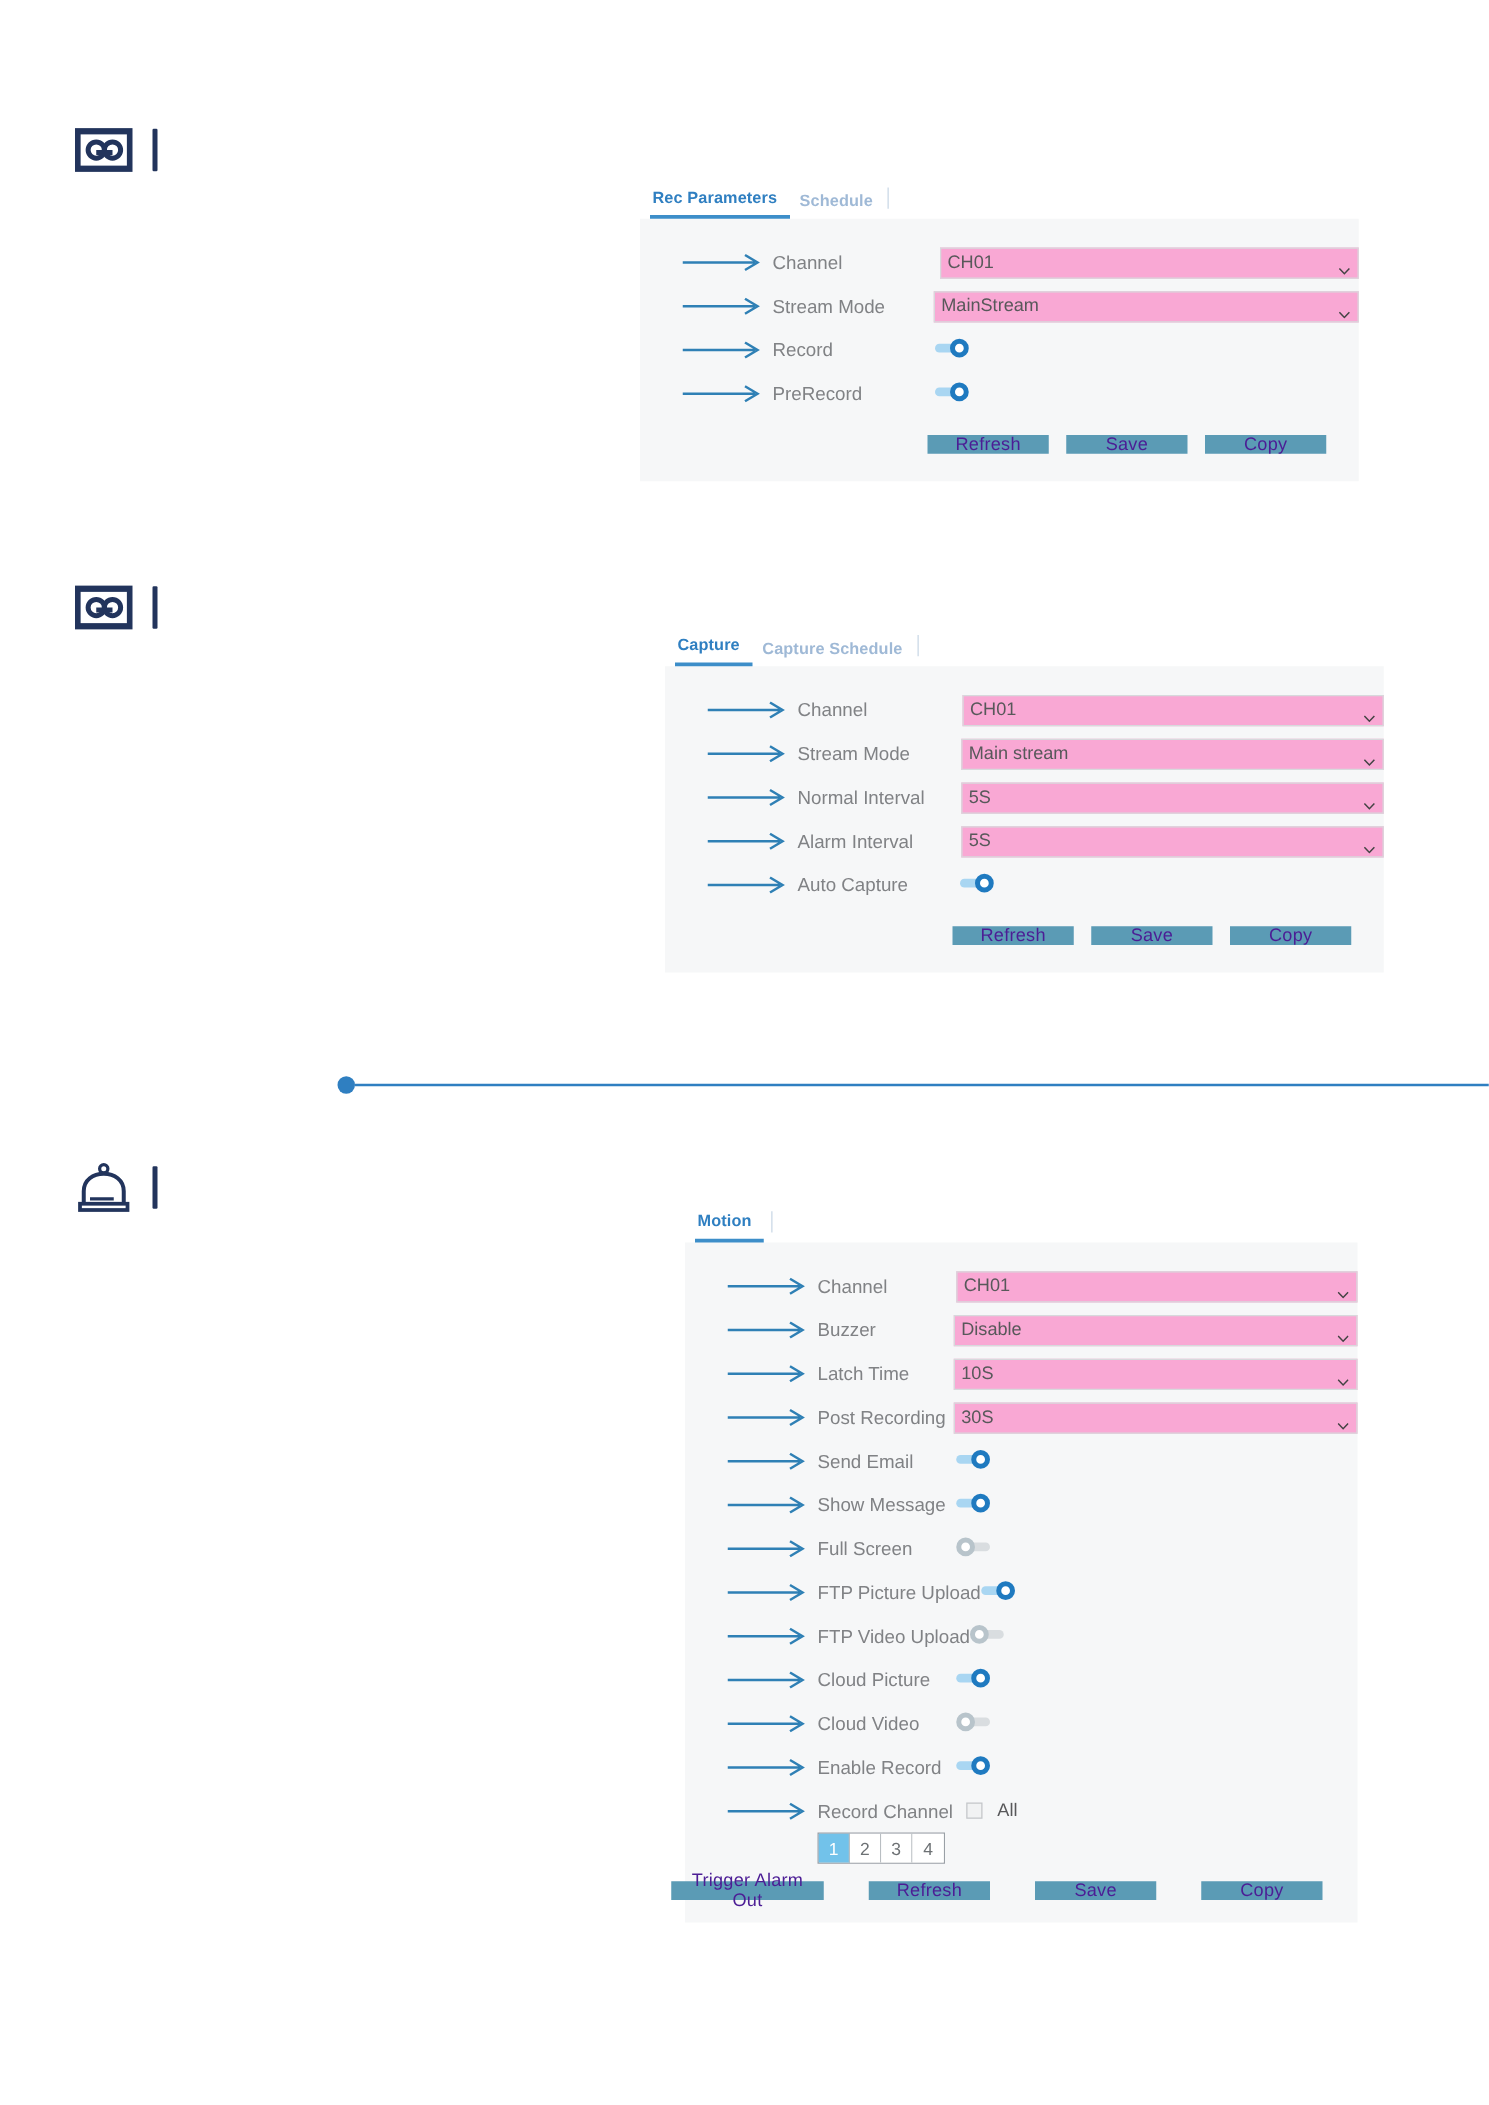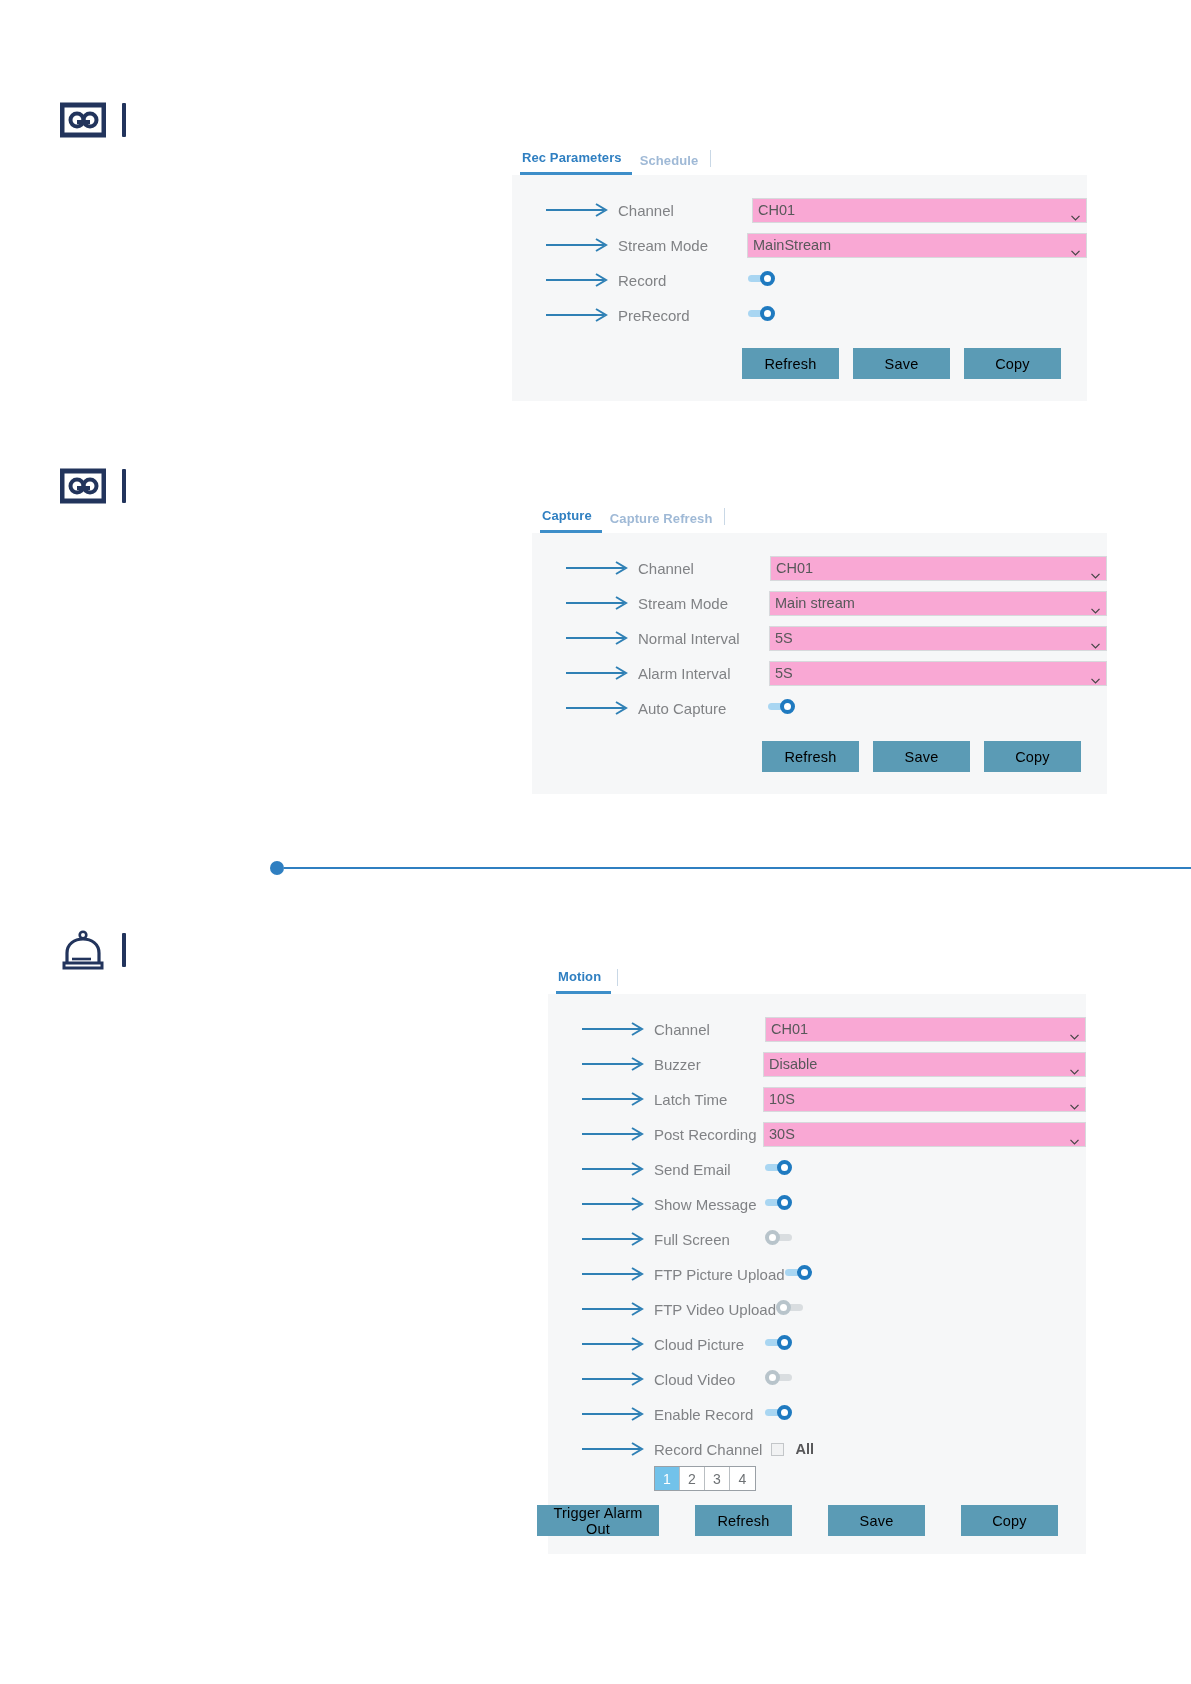--- a/index.html
+++ b/index.html
@@ -101,23 +101,23 @@
   }
   .toggle.on  .track { left: 0; background: #a9d6f2; }
   .toggle.on  .knob  { right: 9px; }
   .toggle.off .track { right: 9px; background: #d9dde0; }
   .toggle.off .knob  { left: 0; border-color: #b8c4cb; }
 
   
   .btnrow { display: flex; justify-content: flex-end; margin-top: 20px; }
   .btn {
     background: #5b9bb5;
-    color: #000000;
+    color: #4c1d95;
     font-size: 14.5px;
-    height: 31px;
+    height: 15px;
     min-width: 97px;
     display: flex; align-items: center; justify-content: center;
     margin-left: 14px;
     border: none;
     font-family: "Liberation Sans", sans-serif;
     cursor: pointer;
     letter-spacing: .2px;
   }
   .btn.wide { min-width: 122px; }
 
@@ -260,21 +260,21 @@
       <circle cx="30" cy="20" r="6.5" fill="none" stroke="#22345c" stroke-width="4"></circle>
       <rect x="17" y="20" width="13" height="4" fill="#22345c"></rect>
     </svg>
   </span>
   <span class="bar"></span>
 </div>
 
 <div class="panel" style="left:532px; top:503px; width:575px;">
   <div class="tabs">
     <div class="tab active">Capture</div>
-    <div class="tab">Capture Refresh</div>
+    <div class="tab">Capture Schedule</div>
     <div class="tab-sep"></div>
   </div>
   <div class="panel-body">
 
     <div class="row">
       <span class="arrow">
         <svg viewBox="0 0 72 14" width="72" height="14">
             <path d="M0 7 H58 M50 1 L60 7 L50 13" fill="none" stroke="#2f80b5" stroke-width="2"></path>
           </svg>
       </span>
@@ -598,21 +598,21 @@
       </span>
     </div>
 
     <div class="row" style="margin-bottom:4px;">
       <span class="arrow">
         <svg viewBox="0 0 72 14" width="72" height="14">
             <path d="M0 7 H58 M50 1 L60 7 L50 13" fill="none" stroke="#2f80b5" stroke-width="2"></path>
           </svg>
       </span>
       <span class="label">Record Channel</span>
-      <span class="ctl" style="margin-right:272px;font-weight:bold;">
+      <span class="ctl" style="margin-right:272px;">
         <span class="chk"></span>
         <span class="chk-label">All</span>
       </span>
     </div>
 
     <div style="padding-left:106px; margin-bottom:2px;">
       <div class="chips">
         <div class="chip sel">1</div>
         <div class="chip">2</div>
         <div class="chip">3</div>

